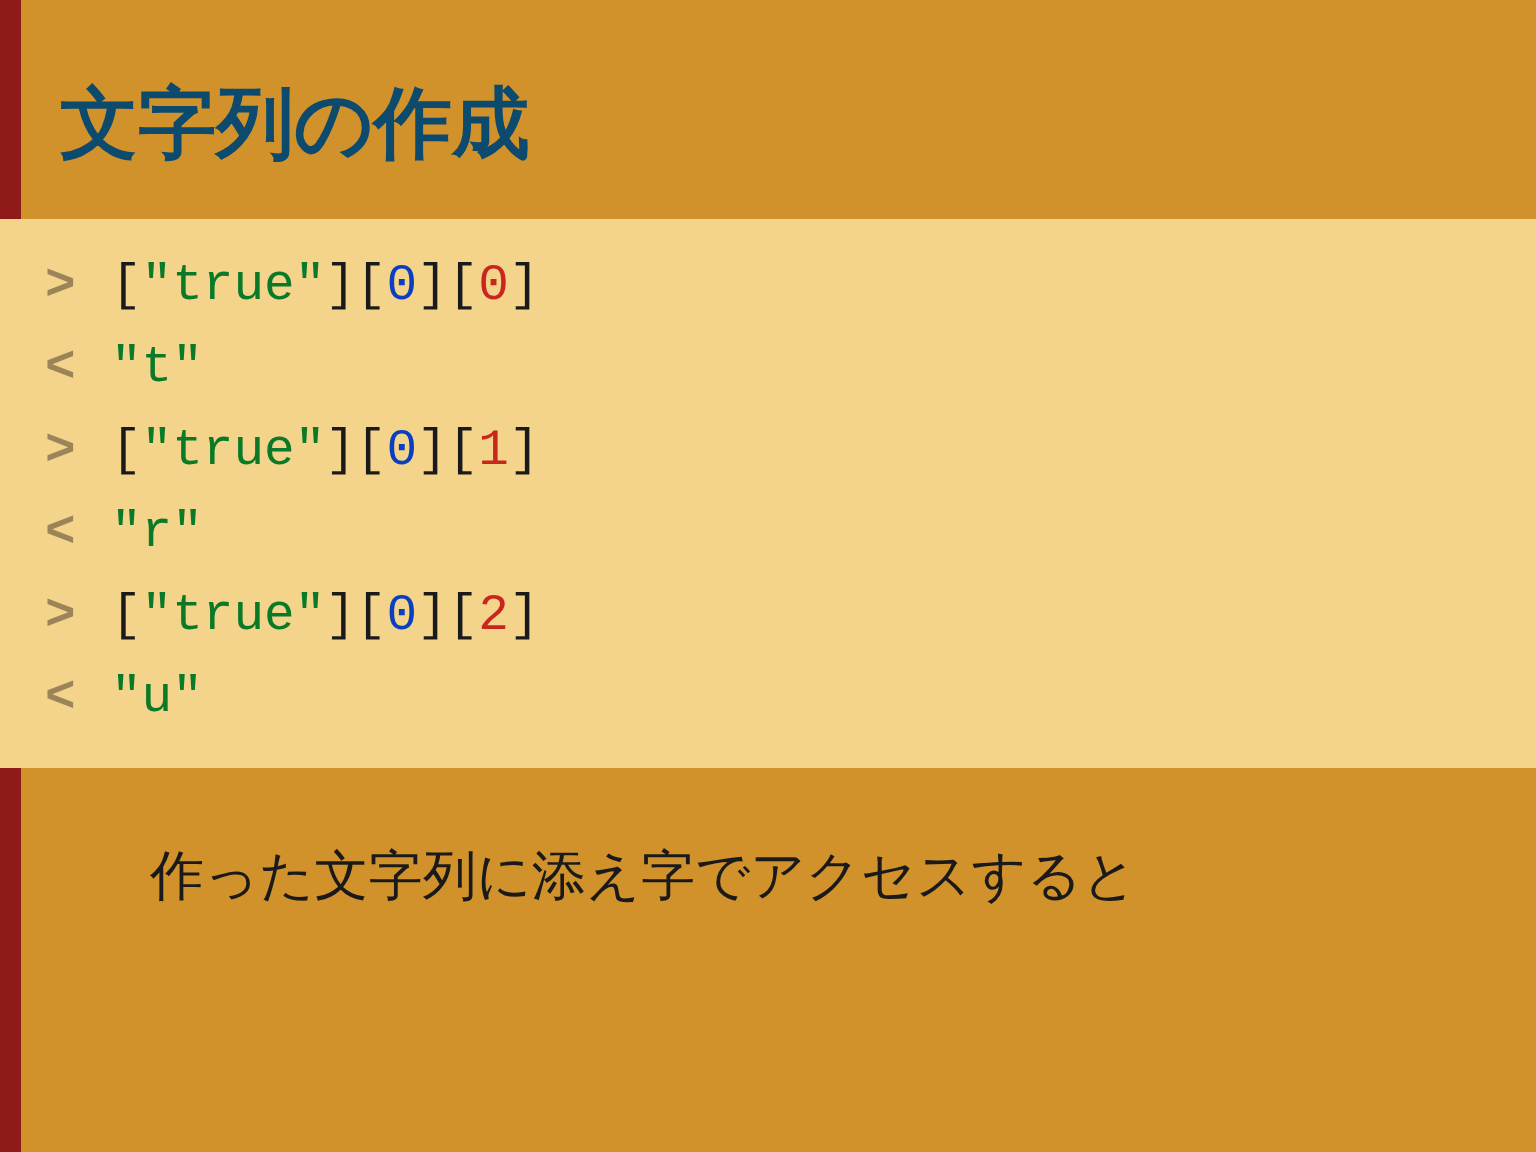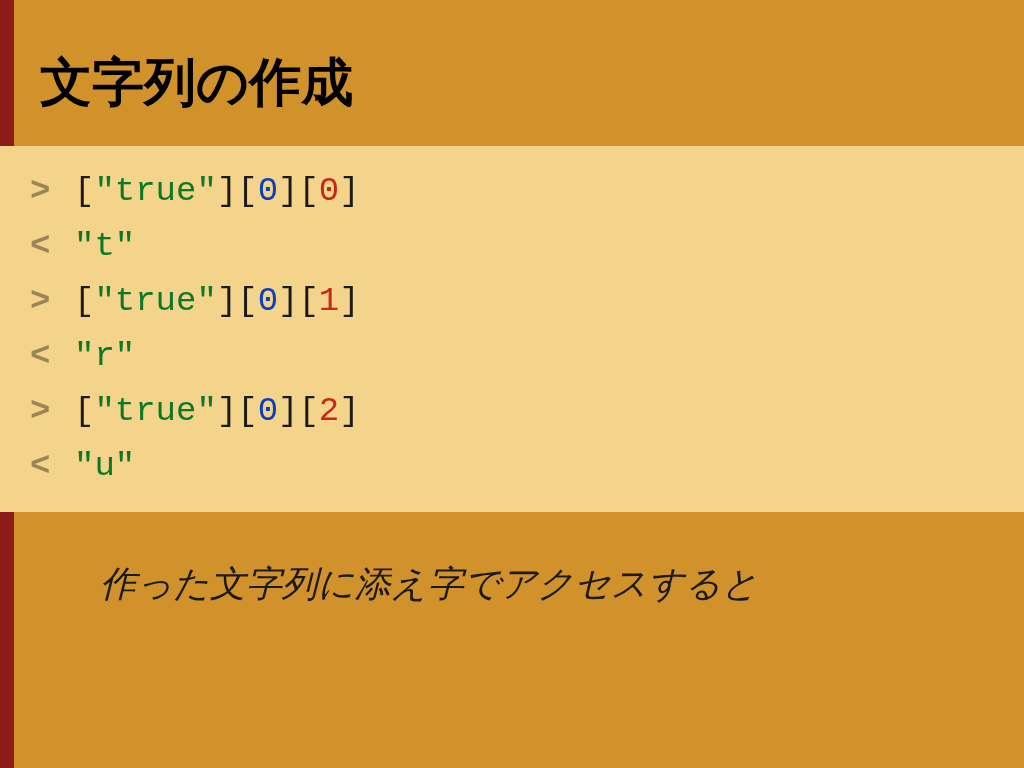--- a/index.html
+++ b/index.html
@@ -17,21 +17,21 @@
   }
   .slide {
     position: absolute;
     left: 0; top: 0;
     width: 1024px; height: 768px;
     padding-left: 40px;
   }
   .title {
     font-size: 52px;
     font-weight: 800;
-    color: #000000;
+    color: #0c4a6e;
     margin-top: 48px;
     margin-bottom: 28px;
   }
   .code-block {
     background: #f4d38a;
     margin-left: -40px;
     padding: 18px 30px 18px 30px;
     width: 1024px;
   }
   .code-line {
@@ -53,21 +53,20 @@
   .tok-num  { color: #0a3fbf; }
   .tok-hot  { color: #c9261e; }
   .tok-punc { color: #1a1a1a; }
   .caption {
     margin-top: 44px;
     font-size: 36px;
     line-height: 1.55;
     color: #1a1a1a;
     padding-left: 60px;
     font-weight: 500;
-    font-style: italic;
   }
 </style>
 </head>
 <body>
 
 <div class="accent-bar"></div>
 
 <div class="slide">
 
   <h1 class="title">文字列の作成</h1>

